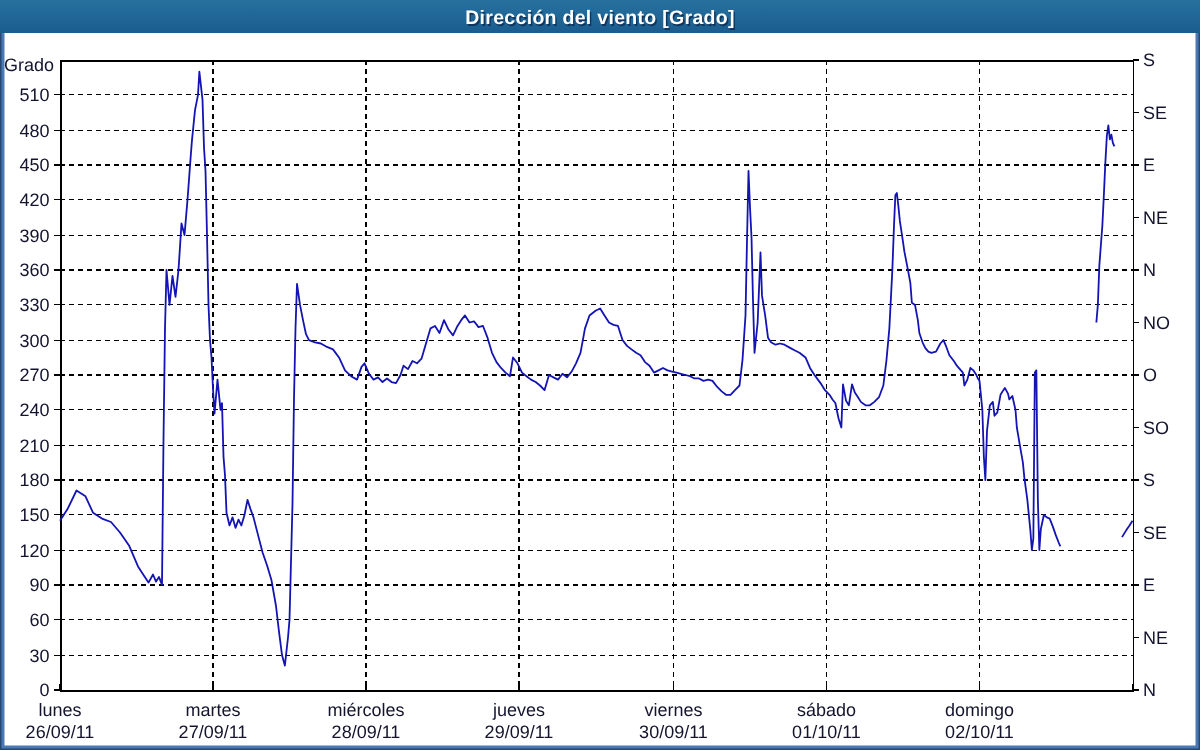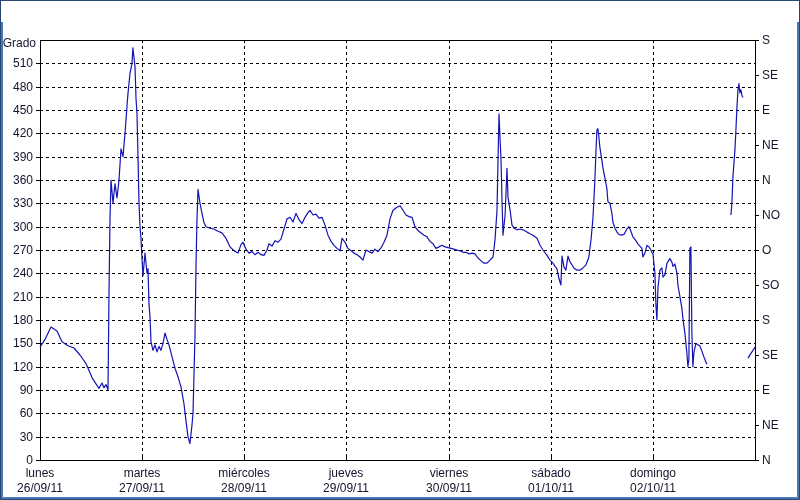--- a/index.html
+++ b/index.html
@@ -144,13 +144,16 @@
         <line x1="755" y1="40" x2="759" y2="40" stroke="#000000" shape-rendering="crispEdges"></line>
         <text x="762" y="44" fill="#14142e" class="lbl">S</text>
       </g>
       <rect x="40.5" y="40.5" width="715" height="420" fill="none" stroke="#000000" stroke-width="1" shape-rendering="crispEdges"></rect>
       <g>
         <polyline points="40.0,347.2 45.0,339.4 51.0,327.0 57.0,330.9 62.0,341.8 68.0,345.7 74.0,348.0 80.0,355.0 86.0,363.6 92.0,377.6 96.0,383.8 99.0,388.4 102.0,383.0 104.0,387.7 106.0,384.6 108.0,390.0 109.0,292.8 110.0,218.9 111.0,180.0 113.0,203.3 115.0,183.9 117.0,197.9 119.0,180.0 121.0,148.9 123.0,156.7 125.0,133.3 127.0,106.1 127.9,94.4 130.0,73.4 132.0,63.3 132.9,47.8 135.0,66.4 136.0,98.3 137.0,113.9 138.0,156.7 139.0,203.3 140.0,226.7 141.0,238.3 142.0,259.3 143.0,275.7 145.0,253.1 147.0,273.3 148.0,268.7 149.0,304.4 150.0,316.9 151.0,341.8 153.0,350.3 155.0,344.9 157.0,351.9 159.0,346.4 160.9,350.3 163.0,343.3 165.0,333.2 167.0,339.4 169.0,344.9 172.0,356.6 175.0,368.2 178.0,376.8 181.0,386.9 184.0,404.0 186.0,421.1 188.0,436.7 189.9,443.7 192.0,425.0 193.0,413.3 195.0,335.6 196.0,265.6 197.0,218.9 198.0,189.3 200.0,203.3 202.0,213.4 204.0,222.8 206.0,226.7 210.0,228.2 213.9,229.0 218.0,231.3 222.0,232.9 226.0,238.3 230.0,246.9 234.0,250.8 238.0,253.1 241.0,244.6 243.0,242.2 246.0,249.2 249.0,253.1 252.0,251.6 255.0,254.7 258.0,252.3 261.0,254.7 264.0,255.4 267.0,250.0 269.0,243.8 272.0,246.1 275.0,240.7 278.0,242.2 281.0,239.1 284.0,229.0 287.0,218.9 290.0,217.3 293.0,222.0 296.0,213.4 299.0,219.7 302.0,223.6 305.0,217.3 308.0,212.7 310.0,210.3 313.0,215.0 316.0,214.2 319.0,218.1 322.0,217.3 325.0,225.1 328.0,235.2 331.0,241.4 334.0,245.3 337.0,248.4 340.0,250.8 342.0,238.3 345.0,242.2 348.0,248.4 351.0,250.8 354.0,253.1 357.1,254.7 360.0,257.0 363.0,260.1 366.0,250.0 369.0,251.6 372.0,253.1 375.0,249.2 378.0,251.6 381.1,247.7 384.0,242.2 387.0,235.2 390.0,218.9 393.0,210.3 397.0,207.2 400.1,205.7 403.0,210.3 406.0,215.0 409.0,216.6 412.0,217.3 415.0,226.7 418.0,230.6 421.0,232.9 424.1,235.2 427.0,236.8 430.0,241.4 433.0,243.8 436.0,248.4 439.0,246.9 442.0,245.3 445.0,246.9 448.1,247.7 451.0,248.4 454.0,249.2 457.0,250.0 460.0,250.8 463.0,252.3 466.0,252.3 469.0,253.9 472.1,253.1 475.0,253.9 478.0,257.8 481.1,260.9 484.0,263.2 487.0,263.2 490.0,260.1 493.0,257.0 495.0,239.9 497.0,210.3 498.0,160.6 499.0,113.9 500.1,140.3 501.0,158.2 502.0,200.2 503.0,235.2 505.1,215.0 507.0,168.3 508.0,197.1 510.1,210.3 512.0,225.1 514.0,228.2 517.0,229.8 520.0,229.0 523.0,229.8 527.0,232.1 530.0,233.7 533.0,235.2 537.0,238.3 540.0,245.3 543.0,250.0 547.0,255.4 550.0,260.1 553.0,263.2 555.0,266.3 556.9,268.7 559.0,278.8 560.9,285.0 562.0,256.2 564.0,267.1 565.9,270.2 568.0,256.2 569.9,261.7 572.0,264.8 573.9,267.9 577.0,270.2 579.9,270.2 582.9,267.9 586.0,264.8 588.9,257.0 591.0,239.9 592.9,218.9 594.9,180.0 596.0,150.4 596.9,130.2 597.9,128.7 598.9,137.2 599.9,147.3 601.9,160.6 602.9,167.6 605.0,178.4 606.9,188.6 607.9,201.8 610.0,203.3 611.9,213.4 612.9,222.0 615.0,228.2 616.9,232.1 618.9,234.4 620.9,235.2 624.0,234.4 626.9,229.0 629.0,226.7 630.9,231.3 632.9,236.8 635.9,240.7 637.9,243.8 639.9,246.1 641.9,248.4 642.9,257.0 644.9,253.1 646.9,245.3 648.9,246.9 650.9,250.0 651.9,252.3 653.0,253.9 654.9,273.3 655.9,304.4 656.9,320.0 658.0,287.3 659.9,270.2 661.9,267.9 663.0,277.2 664.9,274.9 667.0,263.2 668.9,260.1 669.9,258.6 672.0,262.4 672.9,266.3 674.9,264.0 677.0,273.3 677.9,285.0 679.9,296.7 681.9,308.3 682.9,318.4 684.9,333.2 686.9,353.4 687.9,366.7 688.9,358.9 689.9,248.4 690.9,246.9 691.9,333.2 692.9,366.7 693.9,352.7 695.9,343.3 697.9,344.9 699.8,345.7 701.9,351.1 703.8,356.6 705.9,362.0 706.9,364.3" fill="none" stroke="#1414b4" stroke-width="1.2" stroke-linejoin="round"></polyline>
         <polyline points="730.9,215.0 731.9,203.3 732.9,176.9 734.9,150.4 735.9,130.2 736.9,108.4 737.9,90.6 738.9,83.6 739.9,92.9 740.9,89.8 741.9,95.2 742.9,97.6" fill="none" stroke="#1414b4" stroke-width="1.2" stroke-linejoin="round"></polyline>
         <polyline points="748.0,358.1 750.9,353.4 753.0,350.3 755.0,347.2" fill="none" stroke="#1414b4" stroke-width="1.2" stroke-linejoin="round"></polyline>
       </g>
     </svg>
+  <div class="titlebar" style="background: linear-gradient(rgb(38, 113, 159), rgb(26, 92, 142));">
+    <span>Dirección del viento [Grado]</span>
+  </div>
 </div>
 
 </body></html>

